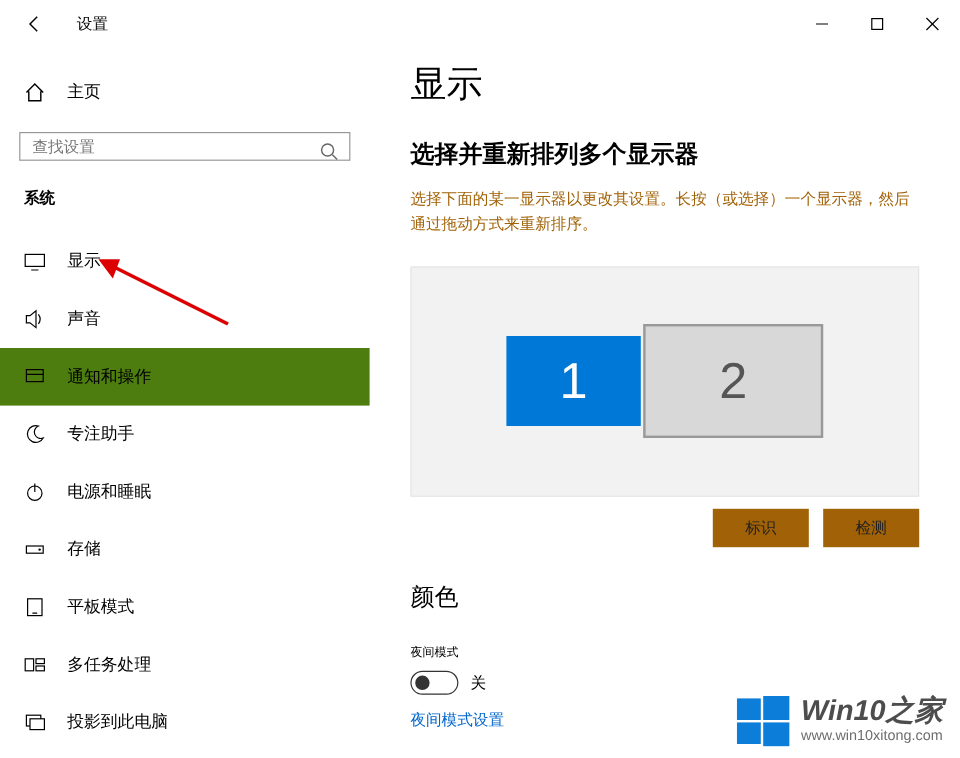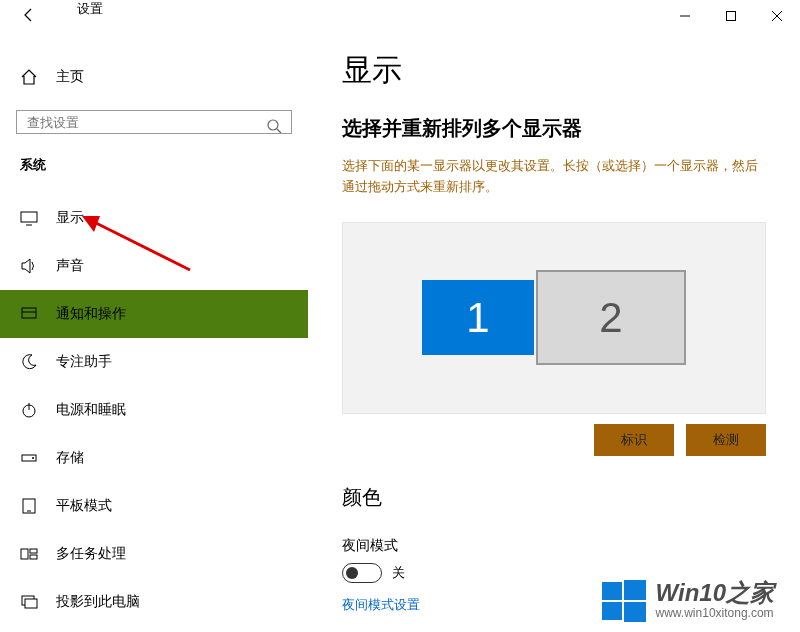--- a/index.html
+++ b/index.html
@@ -1,18 +1,18 @@
 <!DOCTYPE html>
 <html><head>
 <meta charset="utf-8">
 <style>
   * { box-sizing: border-box; margin: 0; padding: 0; font-family: "Microsoft YaHei", "Segoe UI", sans-serif; }
   body { width: 800px; height: 632px; background: #fff; color: #000; overflow: hidden; position: relative; }
 
-  .titlebar { height: 40px; display: flex; align-items: flex-start; padding-left: 14px; gap: 13px; }
+  .titlebar { height: 40px; display: flex; align-items: center; padding-left: 14px; }
   .back-btn { width: 30px; height: 30px; display: flex; align-items: center; justify-content: center; cursor: default; }
   .title-text { margin-left: 20px; font-size: 13px; }
   .win-controls { margin-left: auto; display: flex; }
   .win-btn { width: 46px; height: 32px; display: flex; align-items: center; justify-content: center; }
 
   .content { display: flex; height: 590px; }
   .sidebar { width: 308px; padding-top: 20px; }
   .home-row { display: flex; align-items: center; gap: 18px; padding: 8px 20px 8px 20px; cursor: default; }
   .home-row .htxt { font-size: 14px; }
   .search-wrap { margin: 16px 16px 22px 16px; position: relative; }
@@ -27,30 +27,30 @@
   .page-h1 { font-size: 30px; font-weight: 400; margin-bottom: 24px; }
   .sec-h2 { font-size: 20px; font-weight: 700; margin-bottom: 14px; }
   .desc { font-size: 13px; line-height: 1.6; color: #a16207; margin-bottom: 24px; }
   .arrange-box { width: 100%; height: 192px; background: #f2f2f2; border: 1px solid #e5e5e5; display: flex; align-items: center; justify-content: center; gap: 2px; }
   .monitor { display: flex; align-items: center; justify-content: center; font-size: 42px; font-weight: 300; }
   .mon1 { width: 112px; height: 75px; background: #0078d7; color: #fff; }
   .mon2 { width: 150px; height: 95px; background: #d8d8d8; color: #555; border: 2px solid #999; }
   .btn-row { display: flex; justify-content: flex-end; gap: 12px; margin-top: 10px; }
   .btn { width: 80px; height: 32px; background: #a16207; border: none; font-size: 13px; color: #222; }
   .color-h { font-size: 20px; font-weight: 400; margin-top: 28px; margin-bottom: 26px; }
-  .toggle-label { font-size: 14px; margin-bottom: 8px; }
+  .toggle-label { font-size: 10px; margin-bottom: 8px; }
   .toggle-row { display: flex; align-items: center; gap: 10px; margin-bottom: 12px; }
   .toggle { width: 40px; height: 20px; border: 1px solid #333; border-radius: 10px; position: relative; background: #fff; }
   .toggle .knob { position: absolute; top: 3px; left: 3px; width: 12px; height: 12px; border-radius: 50%; background: #333; }
   .toggle-state { font-size: 13px; }
   .link { color: #0066cc; font-size: 13px; }
 
   .annot-arrow { position: absolute; top: 190px; left: 80px; pointer-events: none; }
 
-  .watermark { position: absolute; right: 26px; bottom: 10px; display: flex; align-items: center; gap: 10px; opacity: 0.95; }
+  .watermark { position: absolute; right: 14px; bottom: 10px; display: flex; align-items: center; gap: 10px; opacity: 0.95; }
   .wm-logo { display: flex; }
   .wm-text { display: flex; flex-direction: column; line-height: 1.1; }
   .wm-title { font-size: 24px; color: #444; font-style: italic; font-weight: 600; }
   .wm-url { font-size: 12px; color: #666; }
 </style>
 </head>
 <body>
 
 <div class="titlebar">
   <div class="back-btn">

